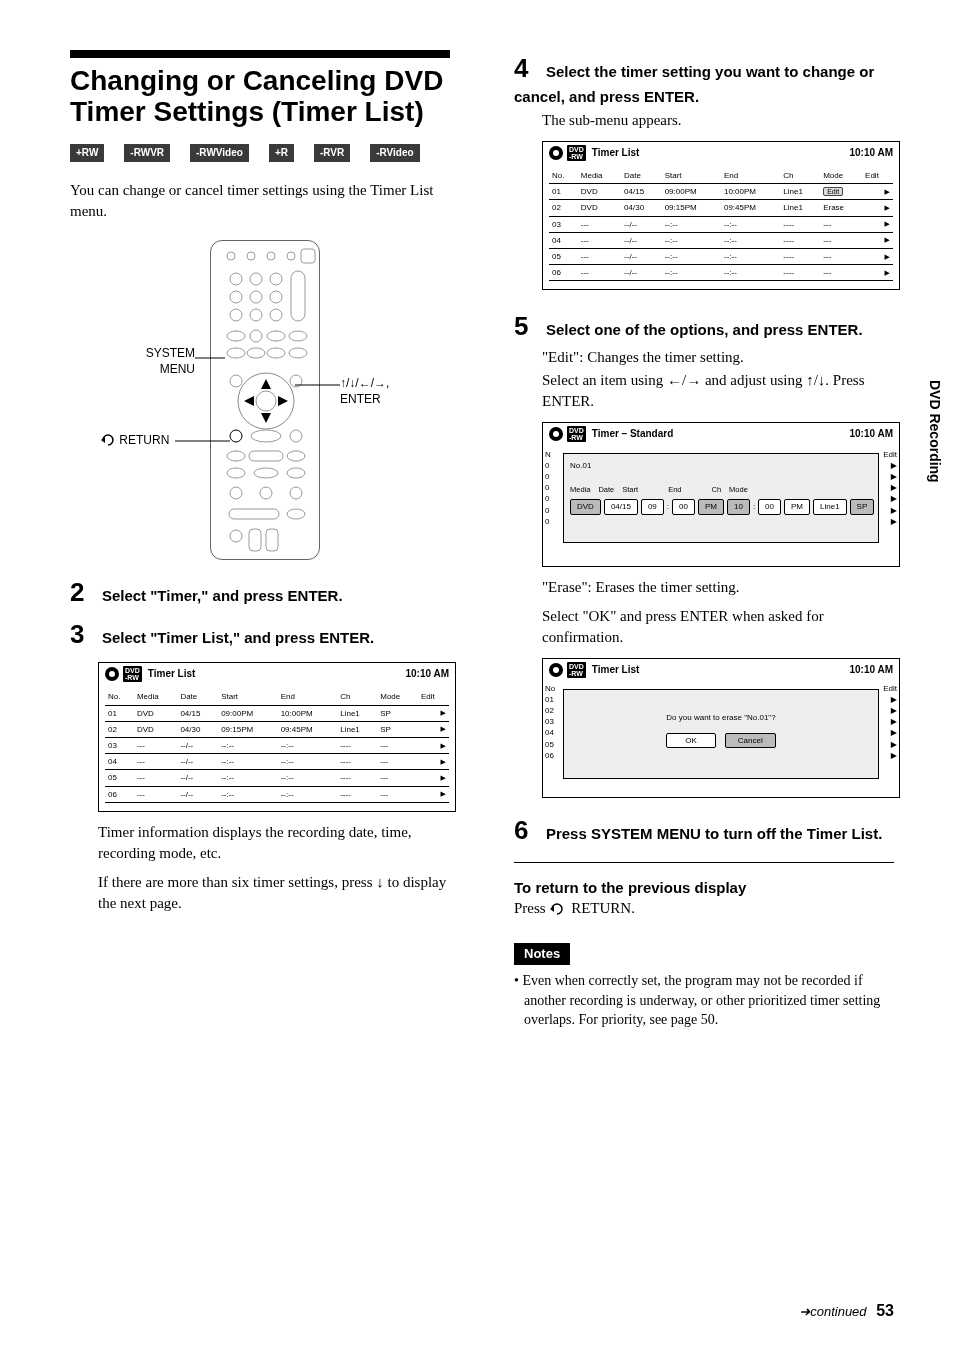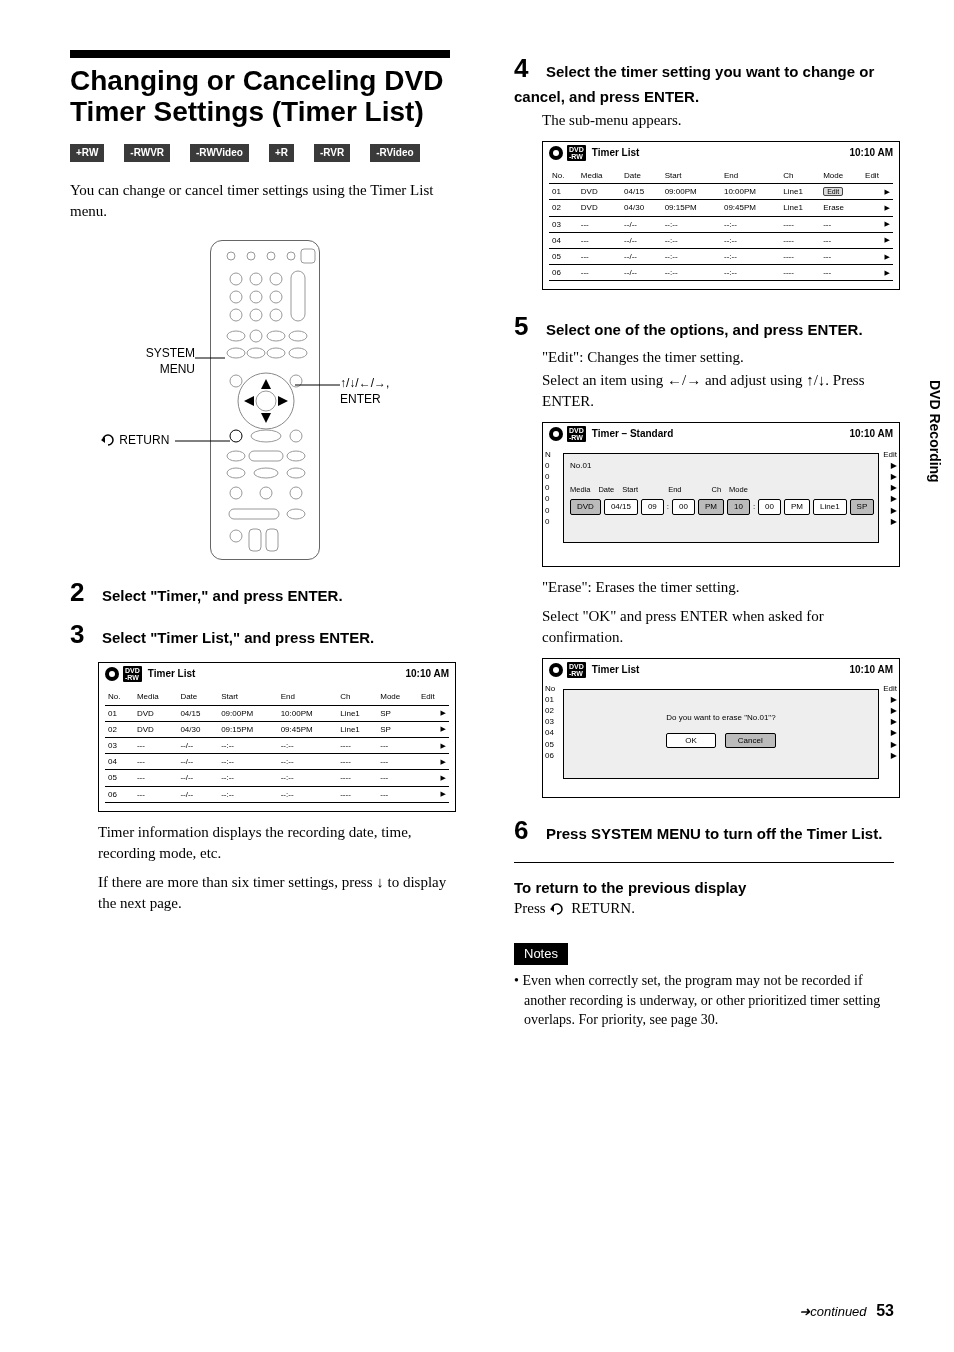--- a/index.html
+++ b/index.html
@@ -25,21 +25,21 @@
   .dvdrw-label { background:#000; color:#fff; font-size:7px; padding:1px 2px; margin-right:6px; border-radius:1px; line-height:1; }
   .clock { margin-left: auto; }
   .panel-body { padding: 4px 6px 8px; }
   .tl-table { width: 100%; border-collapse: collapse; font-size: 8px; }
   .tl-table th { text-align: left; font-weight: normal; padding: 2px 3px; border-bottom: 0.5px solid #000; }
   .tl-table td { padding: 2px 3px; border-bottom: 0.5px solid #000; }
   .arrow-cell { text-align: right; }
   .edit-chip { border: 1px solid #444; border-radius: 2px; padding: 0 3px; font-size: 7px; background: #ddd; }
   .timer-info { font-size: 15px; font-family: Georgia, 'Times New Roman', serif; margin-left: 28px; margin-top: 8px; }
   .side-tab { position: absolute; right: 10px; top: 380px; writing-mode: vertical-rl; font-weight: bold; font-size: 14px; }
-  .notes-box { background:#000; color:#fff; display:inline-block; padding:2px 10px; font-weight:normal; font-size:13px; margin-top:8px; }
+  .notes-box { background:#000; color:#fff; display:inline-block; padding:2px 10px; font-weight:bold; font-size:13px; margin-top:8px; }
   .note-text { font-size: 14px; margin-top: 6px; padding-left: 10px; text-indent: -10px; font-family: Georgia, 'Times New Roman', serif; }
   .footer { position: absolute; bottom: 30px; right: 60px; font-size: 13px; font-style: italic; }
   .page-num { font-size: 16px; font-weight: bold; font-style: normal; margin-left: 6px; }
   .remote-label { position: absolute; font-size: 12px; }
   .overlay-box { position:absolute; border:1px solid #000; background:#eee; padding:6px; font-size:8px; left:20px; right:20px; }
   .small-btn { border:1px solid #000; border-radius:2px; padding:1px 6px; font-size:8px; background:#fff; }
   .small-btn.sel { background:#bbb; }
   .panel .play-tri { font-size: 7px; }
   hr.sep { border: none; border-top: 1px solid #000; margin: 14px 0; }
   .clear { clear:both; }
@@ -416,21 +416,21 @@
   <p style="font-family:Georgia,serif; font-size:15px;">
     Press <svg width="18" height="12" style="vertical-align:-2px">
         <path d="M3 6 A5 5 0 1 1 8 11" fill="none" stroke="#000" stroke-width="1.5"></path>
         <polygon points="1,6 5,3 5,9" fill="#000"></polygon>
       </svg> RETURN.
   </p>
 
   <div style="margin-top:16px;">
     <span class="notes-box">Notes</span>
   </div>
-  <p class="note-text">• Even when correctly set, the program may not be recorded if another recording is underway, or other prioritized timer setting overlaps. For priority, see page 30.</p>
+  <p class="note-text">• Even when correctly set, the program may not be recorded if another recording is underway, or other prioritized timer setting overlaps. For priority, see page 50.</p>
 
 </div>
 
 <div class="clear"></div>
 
 <div class="footer">
   ➜<span>continued</span> <span class="page-num">53</span>
 </div>
 
 </body></html>

